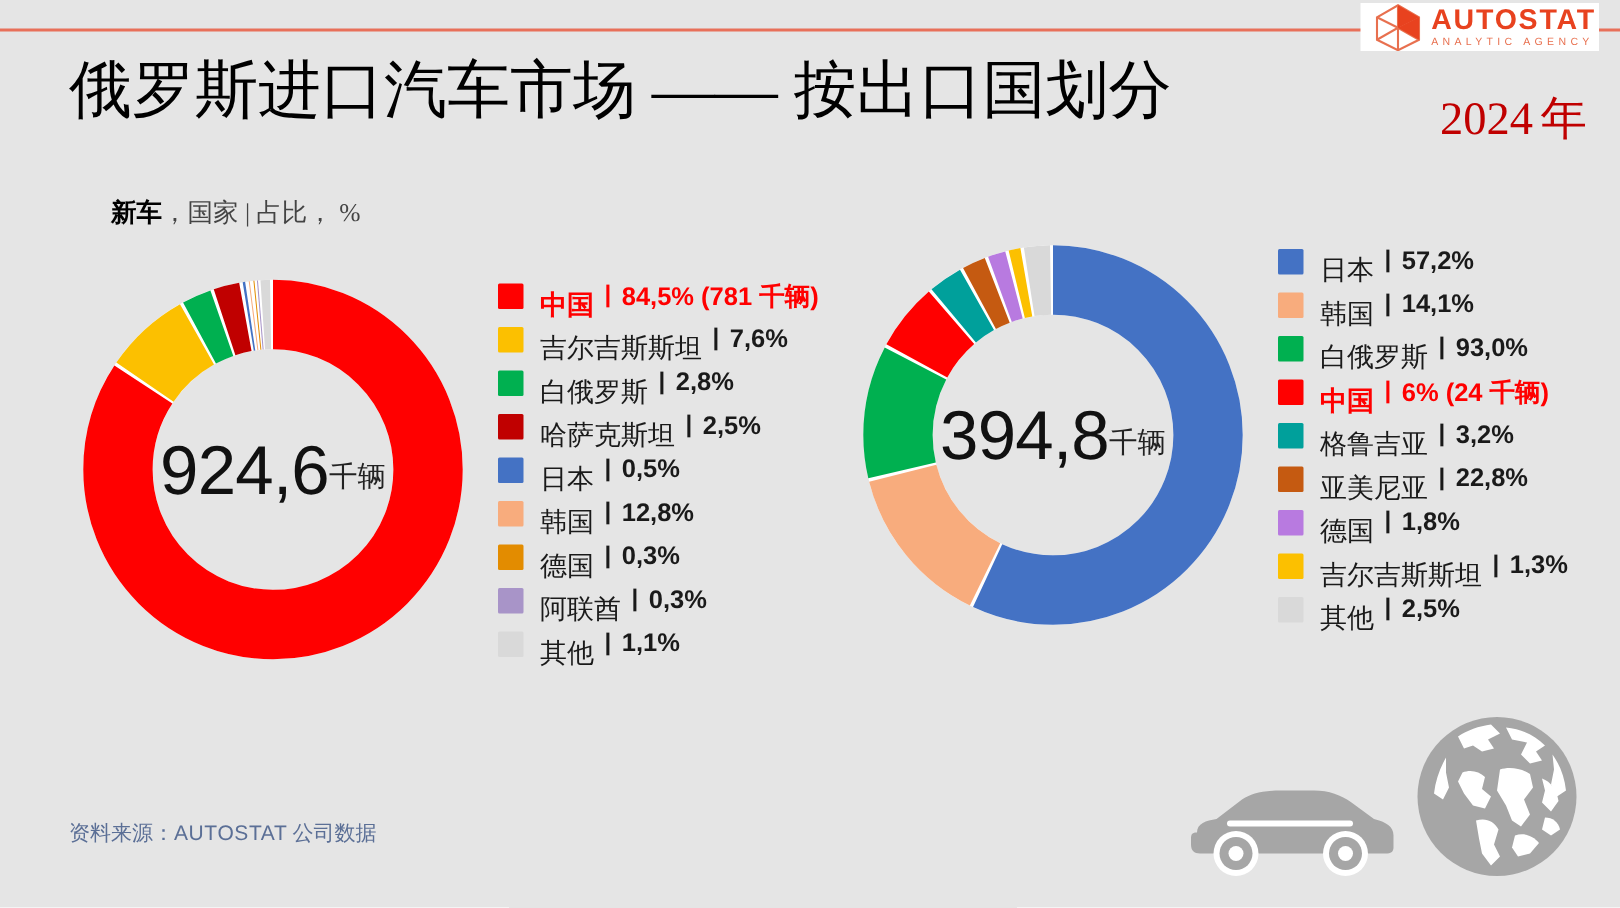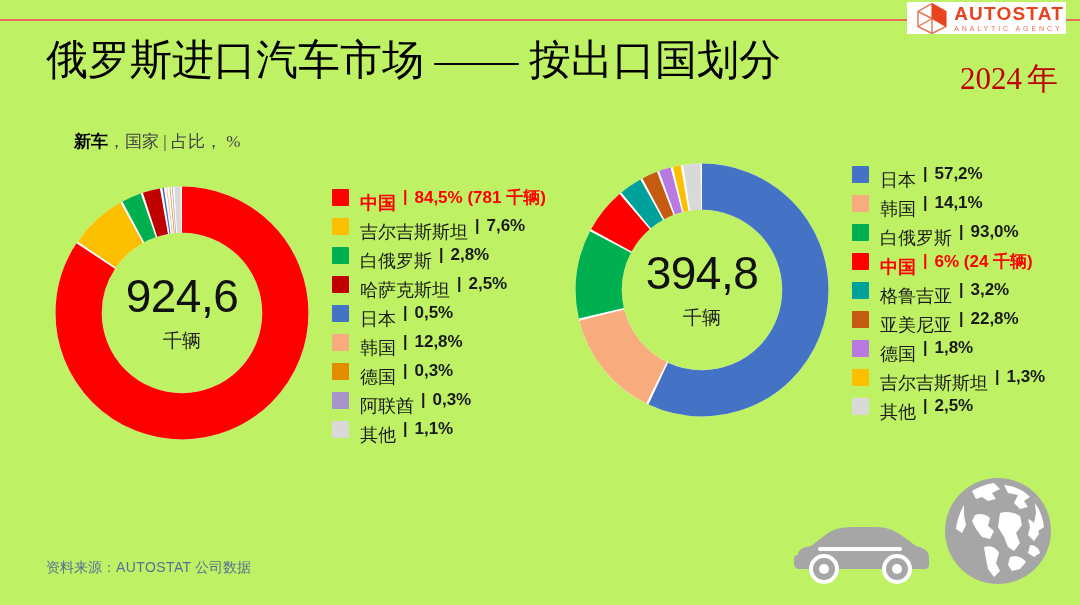--- a/index.html
+++ b/index.html
@@ -3,21 +3,21 @@
 <meta charset="utf-8">
 <title>Russia Import Car Market 2024</title>
 <style>
   * { box-sizing: border-box; margin: 0; padding: 0; }
   html, body {
     width: 1080px; height: 605px;
     background: #ffffff;
     font-family: "Liberation Sans", sans-serif;
     overflow: hidden;
   }
-  #page { position: relative; width: 1080px; height: 605px; background:#bef264; }
+  #page { position: relative; width: 1080px; height: 605px; background:#e5e5e5; }
 
   
   .top-rule {
     position: absolute; left: 0; top: 19px; width: 1080px; height: 2px;
     background: #e8705a;
   }
   .logo-wrap {
     position: absolute; right: 14px; top: 2px;
     display: flex; align-items: center; gap: 5px;
     background: #fff; padding-left: 8px; padding-right: 2px;
@@ -63,21 +63,21 @@
   .panel-body {
     position: relative; margin-top: 24px;
     display: flex; align-items: flex-start;
   }
 
   
   .donut-holder { position: relative; width: 272px; height: 272px; flex: 0 0 272px; }
   .donut-svg { display:block; width: 272px; height: 272px; transform: rotate(-90deg); }
   .donut-center {
     position: absolute; left: 0; top: 0; width: 272px; height: 272px;
-    display: flex; flex-direction: column; align-items: center; justify-content: center;
+    display: flex; flex-direction: row; align-items: center; justify-content: center;
     pointer-events: none;
   }
   .donut-total {
     font-family: "Liberation Sans", sans-serif;
     font-size: 46px; font-weight: 300; color: #111; line-height: 1;
     letter-spacing: -0.5px;
   }
   .donut-unit {
     font-family: "Liberation Serif", serif;
     font-size: 19px; color: #222; margin-top: 9px;
@@ -105,21 +105,21 @@
     font-family: "Liberation Sans", sans-serif;
     font-size: 17px; font-weight: bold; color: #1a1a1a;
   }
   .legend-row.is-highlight .legend-label,
   .legend-row.is-highlight .legend-sep,
   .legend-row.is-highlight .legend-value { color: #ff0000; font-weight: bold; }
   .legend-row.is-highlight .legend-label { font-weight: bold; }
 
   
   .source-note {
-    position: absolute; left: 46px; bottom: 28px;
+    position: absolute; left: 46px; bottom: 40px;
     font-family: "Liberation Serif", serif;
     font-size: 14px; color: #5b6f96; white-space: nowrap;
   }
   .source-note .src-brand { font-family: "Liberation Sans", sans-serif; letter-spacing: .4px; }
 
   .deco { position: absolute; right: 26px; bottom: 18px; display:flex; align-items:flex-end; gap: 8px; }
   .deco svg { display:block; }
 </style>
 </head>
 <body>

